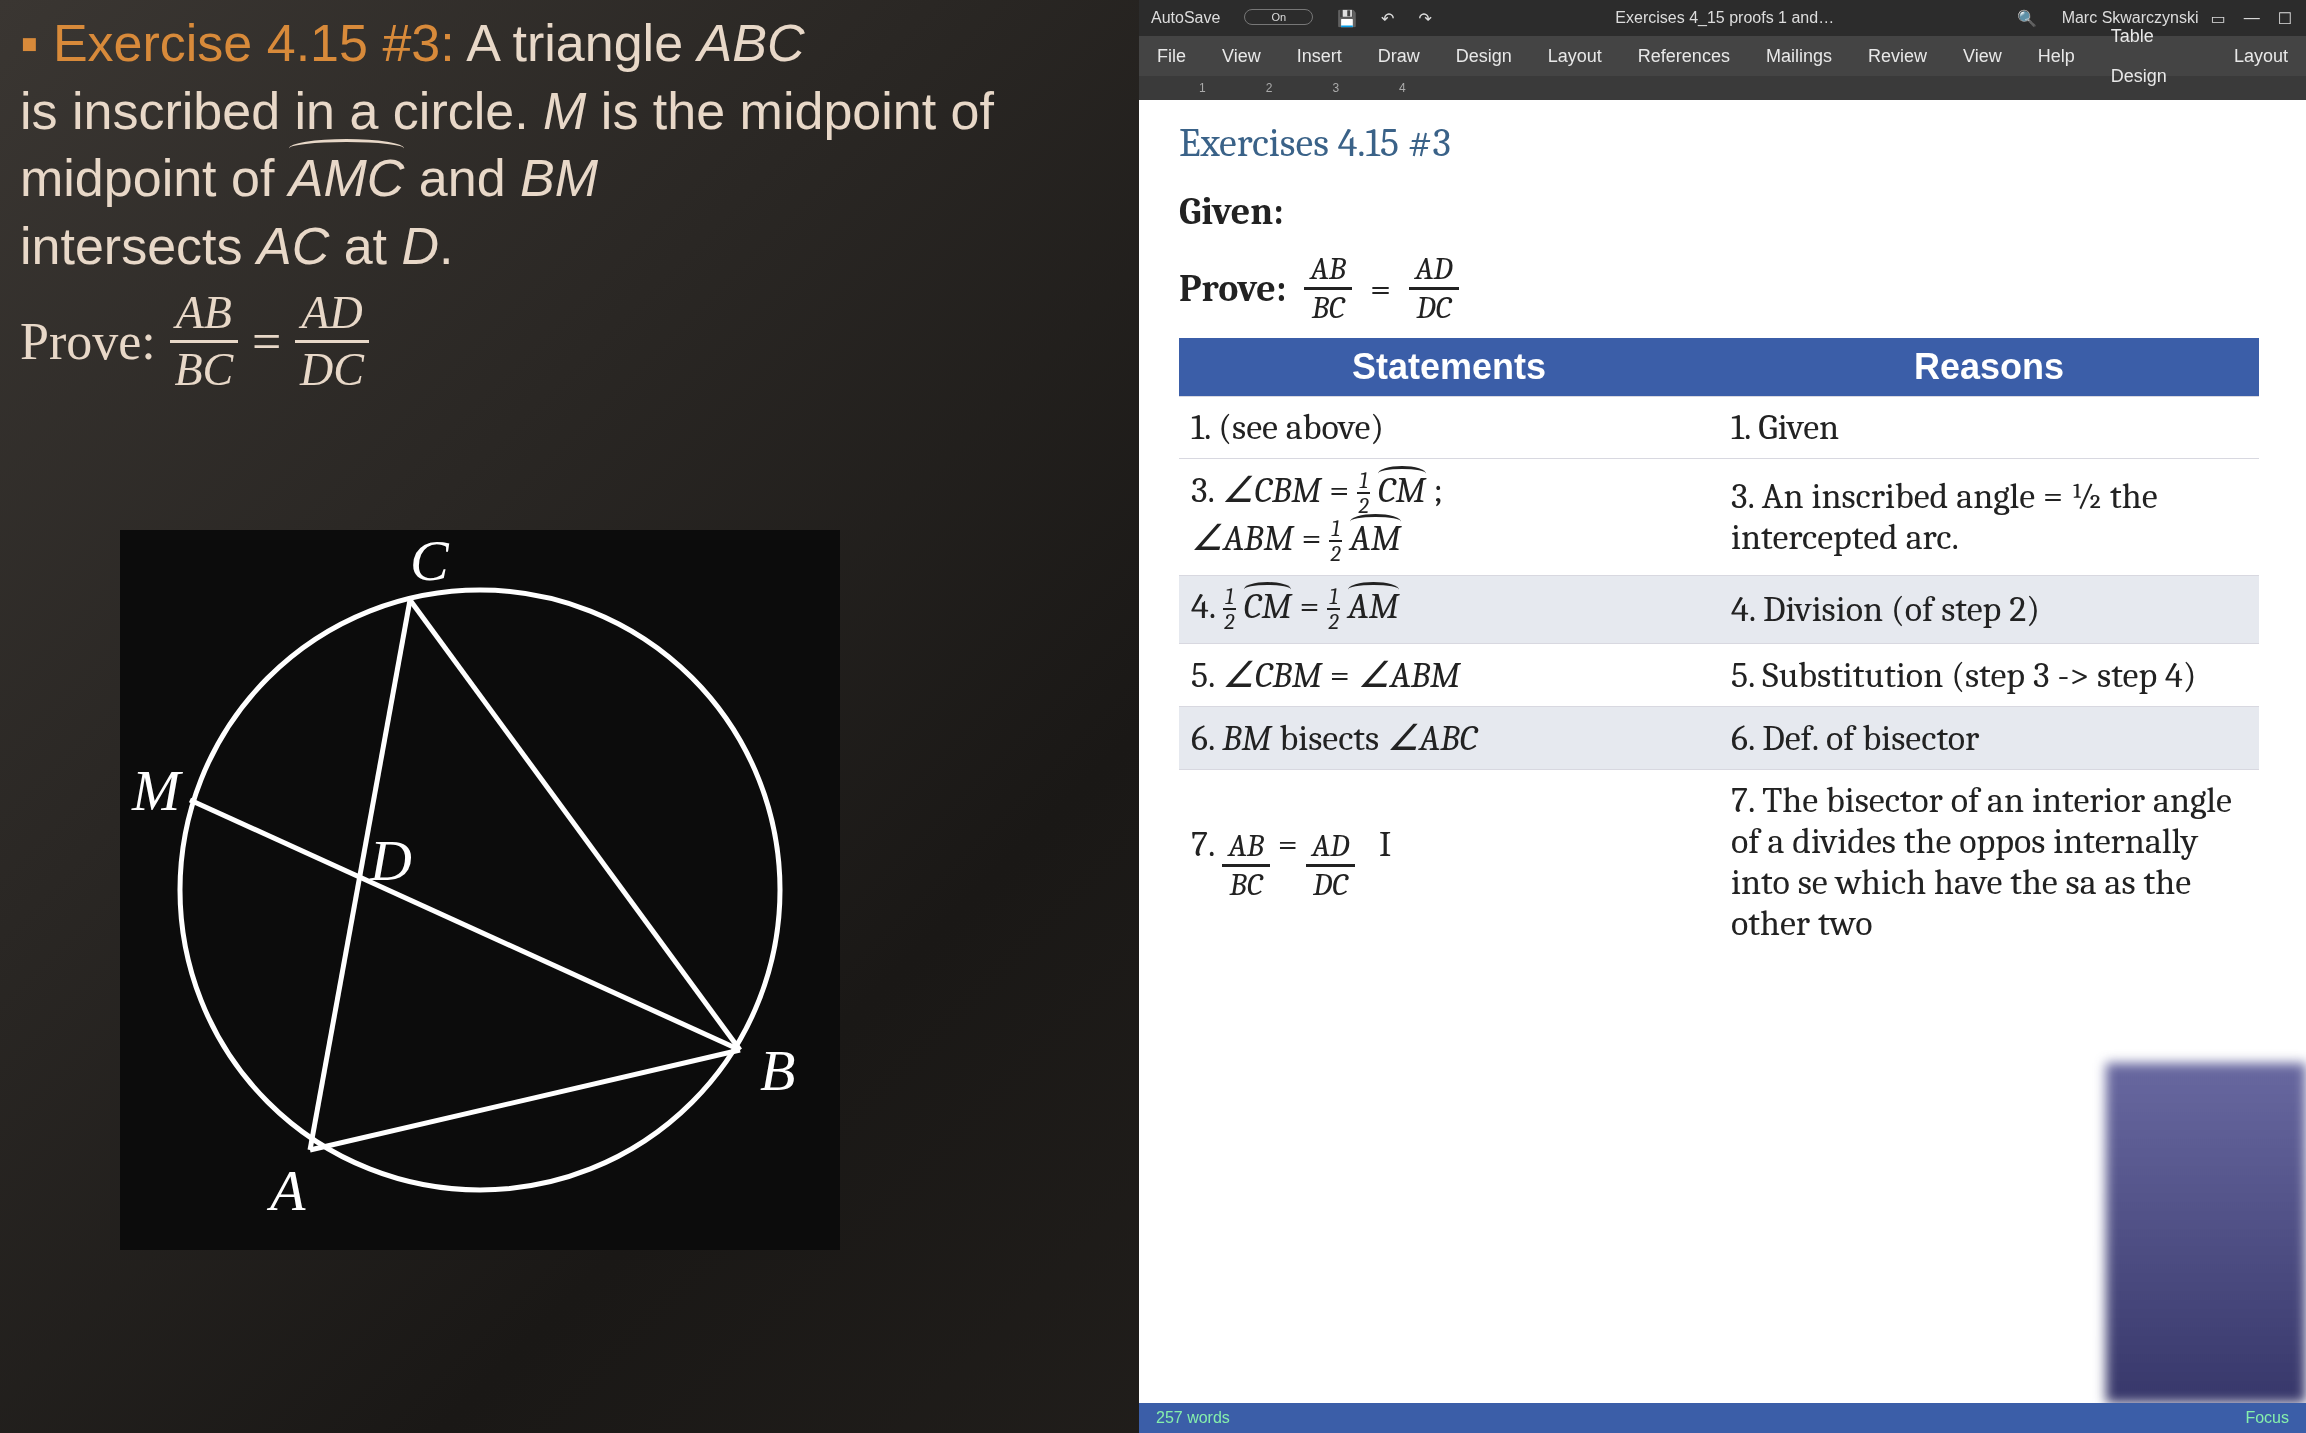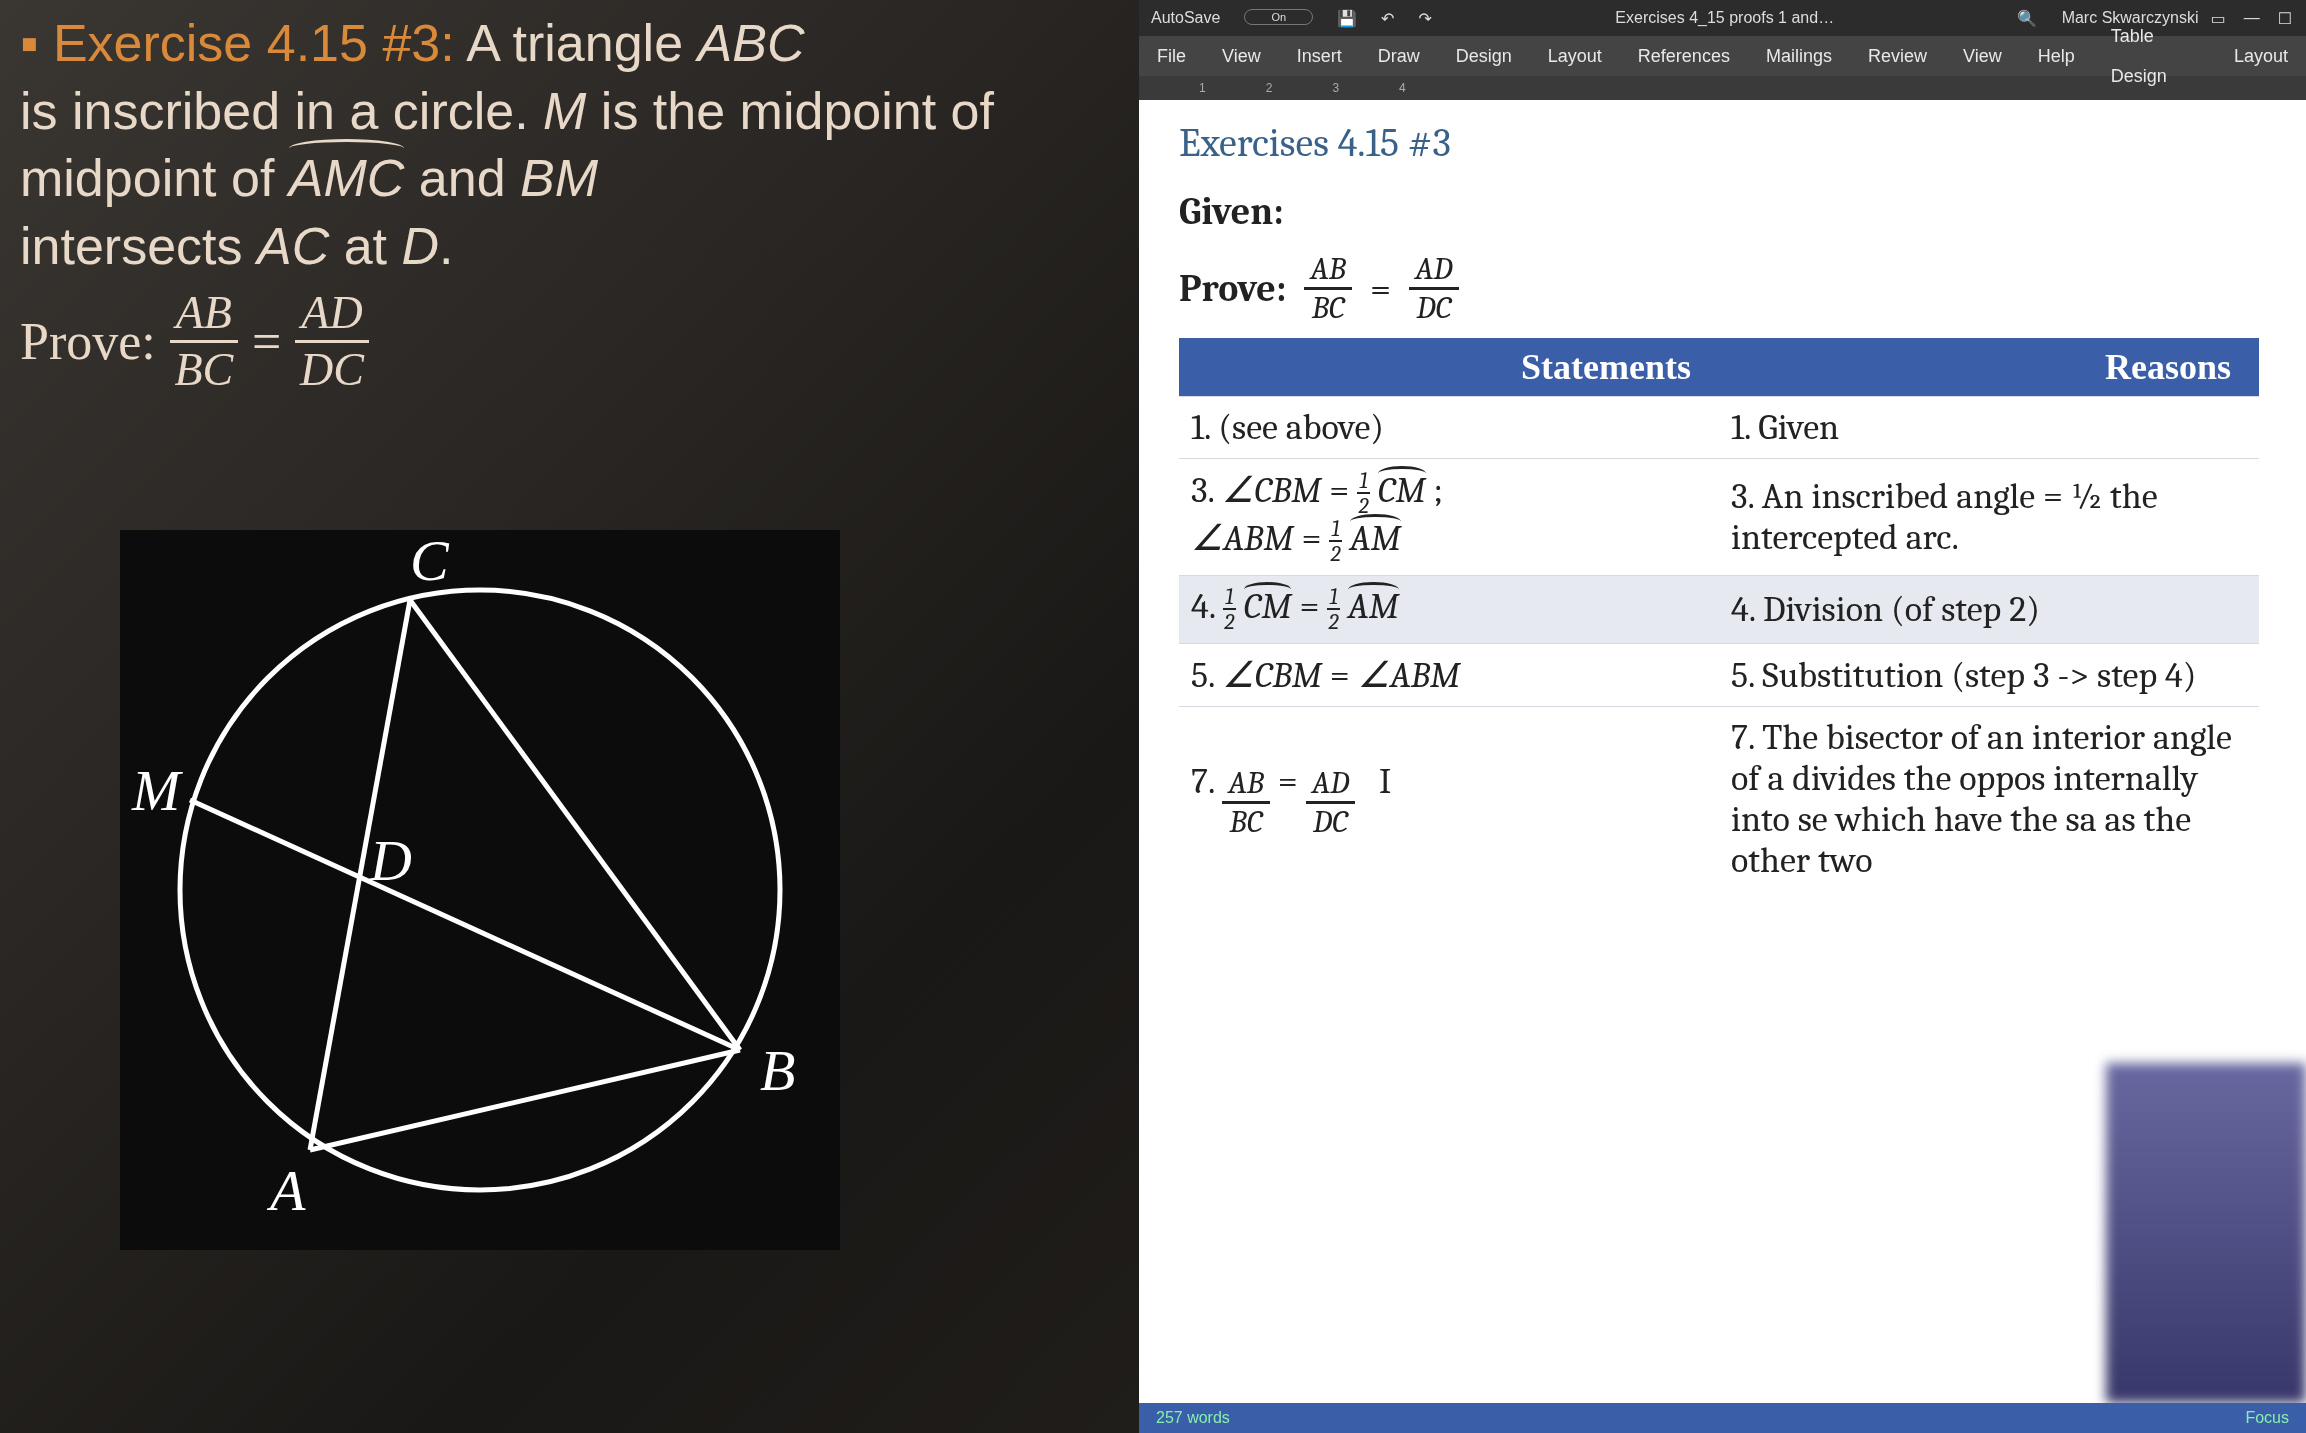--- a/index.html
+++ b/index.html
@@ -29,21 +29,21 @@
   .doc .given{font-size:38px;line-height:1.5;display:flex;margin-bottom:10px}
   .doc .given .lbl{font-weight:bold;min-width:140px}
   .doc .arc2{display:inline-block;position:relative;font-style:italic}
   .doc .arc2::before{content:'';position:absolute;left:0;right:0;top:-4px;height:12px;border-top:3px solid #222;border-radius:50% 50% 0 0}
   .doc .it{font-style:italic}
   .proveD{font-size:38px;display:flex;align-items:center;gap:18px;margin:12px 0 14px 0}
   .fracD{display:inline-flex;flex-direction:column;align-items:center;font-style:italic;font-size:32px;line-height:1}
   .fracD .fl{border-bottom:3px solid #222;padding:0 6px 2px 6px}
   .fracD .fd{padding-top:2px}
   table.proof{border-collapse:collapse;width:1080px;font-size:36px}
-  table.proof th{background:#3b5ea8;color:#fff;text-align:right;padding:8px 28px;font-weight:bold;font-family:Liberation Serif, serif}
+  table.proof th{background:#3b5ea8;color:#fff;text-align:center;padding:8px 28px;font-weight:bold;font-family:Liberation Sans, sans-serif}
   table.proof td{padding:10px 12px;vertical-align:middle;border-top:1px solid #d8d8e0}
   table.proof tr.alt td{background:#e6e9ef}
   table.proof tr.pln td{background:#fff}
   .sm-frac{display:inline-flex;flex-direction:column;align-items:center;font-style:italic;font-size:22px;line-height:1;vertical-align:middle}
   .sm-frac .fl{border-bottom:2px solid #222;padding:0 2px}
   .sm-frac .fd{padding-top:1px}
   .ang::before{content:'∠'}
   .statusbar{position:absolute;left:0;right:0;bottom:0;height:30px;background:#3b5ea8;color:#86efac;font-family:'Segoe UI',Arial;font-size:16px;display:flex;align-items:center;padding:0 17px;justify-content:space-between}
   .smudge{position:absolute;right:0;bottom:30px;width:200px;height:340px;background:linear-gradient(180deg,rgba(40,40,120,.7),rgba(20,20,80,.85));filter:blur(6px);pointer-events:none}
   .win-ctl{margin-left:auto;display:flex;gap:18px;padding-right:14px;font-size:16px}
@@ -217,20 +217,29 @@
         <tr class="pln">
           <td>
             <span>5. </span>
             <span class="ang it">CBM</span>
             <span> = </span>
             <span class="ang it">ABM</span>
           </td>
           <td>5. Substitution (step 3 -&gt; step 4)</td>
         </tr>
 
+        <tr class="alt">
+          <td>
+            <span>6. </span>
+            <span class="it">BM</span>
+            <span> bisects </span>
+            <span class="ang it">ABC</span>
+          </td>
+          <td>6. Def. of bisector</td>
+        </tr>
 
         <tr class="pln">
           <td style="padding:40px 12px">
             <span>7. </span>
             <span class="fracD">
                   <span class="fl">AB</span>
                   <span class="fd">BC</span>
                 </span>
             <span> = </span>
             <span class="fracD">

